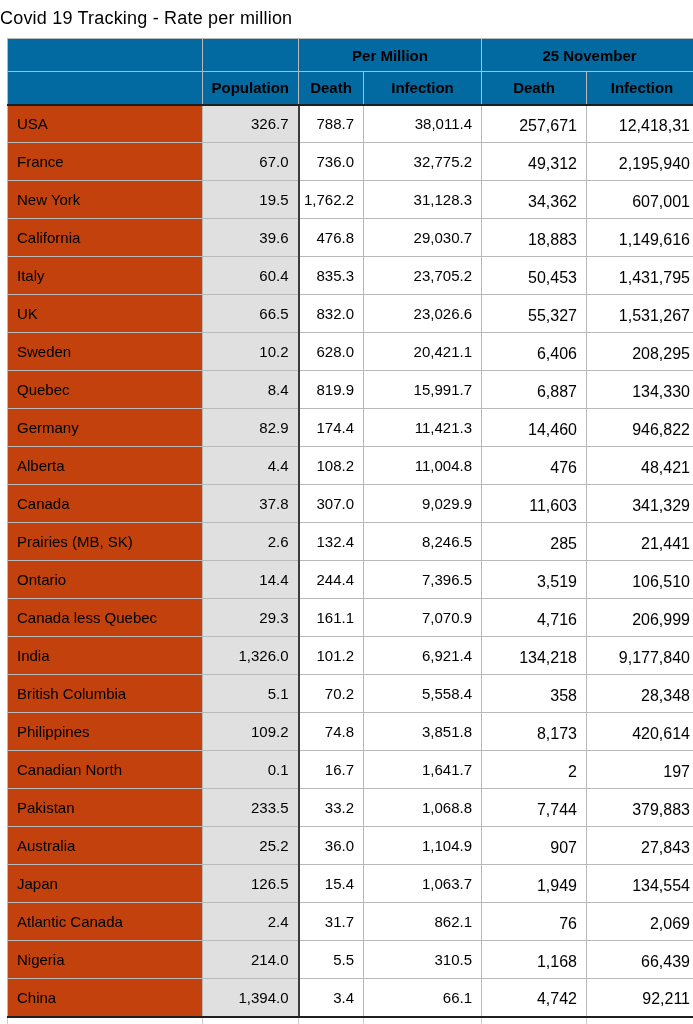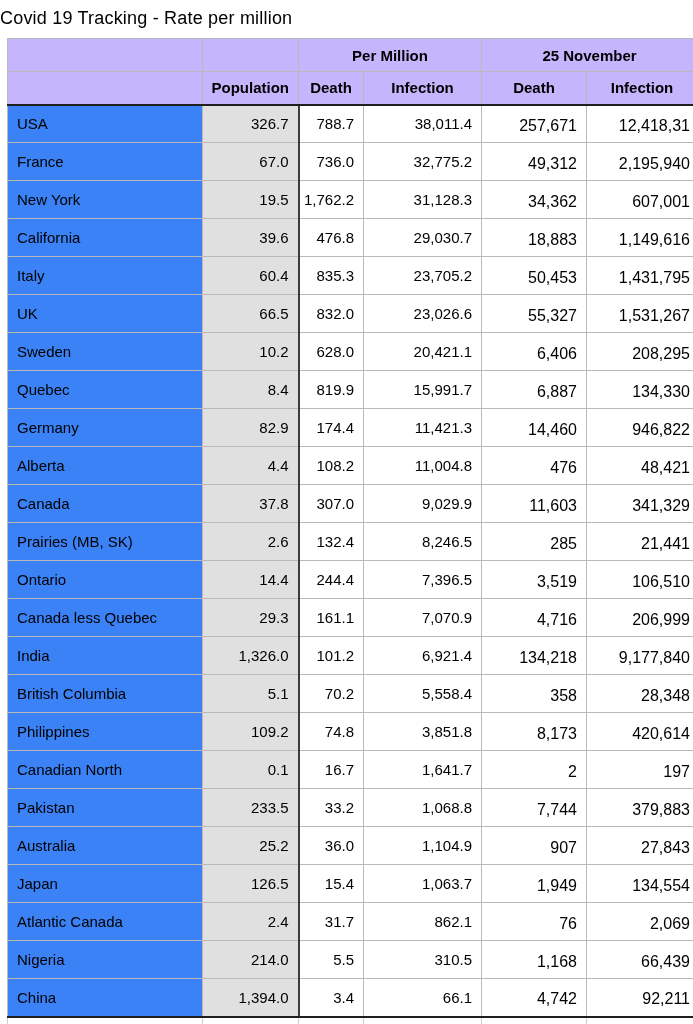--- a/index.html
+++ b/index.html
@@ -37,21 +37,21 @@
     width: 690px;
   }
   .covid th, .covid td {
     border: 1px solid #b9b9b9;
     box-sizing: border-box;
     overflow: hidden;
     white-space: nowrap;
   }
   
   .covid thead th {
-    background: #c4b5fd;
+    background: #0369a1;
     font-weight: bold;
     font-size: 15px;
     height: 33px;
     text-align: center;
     vertical-align: middle;
   }
   .covid thead tr.sub th {
     border-bottom: 2px solid #1f1f1f;
   }
   .covid thead th.h-pop {
@@ -61,21 +61,21 @@
   
   .covid tbody td {
     height: 38px;
     font-size: 15px;
     vertical-align: middle;
     background: #ffffff;
     text-align: right;
     padding-right: 9px;
   }
   .covid tbody td.c-name {
-    background: #3b82f6;
+    background: #c2410c;
     text-align: left;
     padding-left: 9px;
     padding-right: 2px;
   }
   .covid tbody td.c-pop {
     background: #e0e0e0;
     border-right: 2px solid #3c3c3c;
   }
   .covid tbody td.c-d25, .covid tbody td.c-i25 {
     font-size: 16px;

